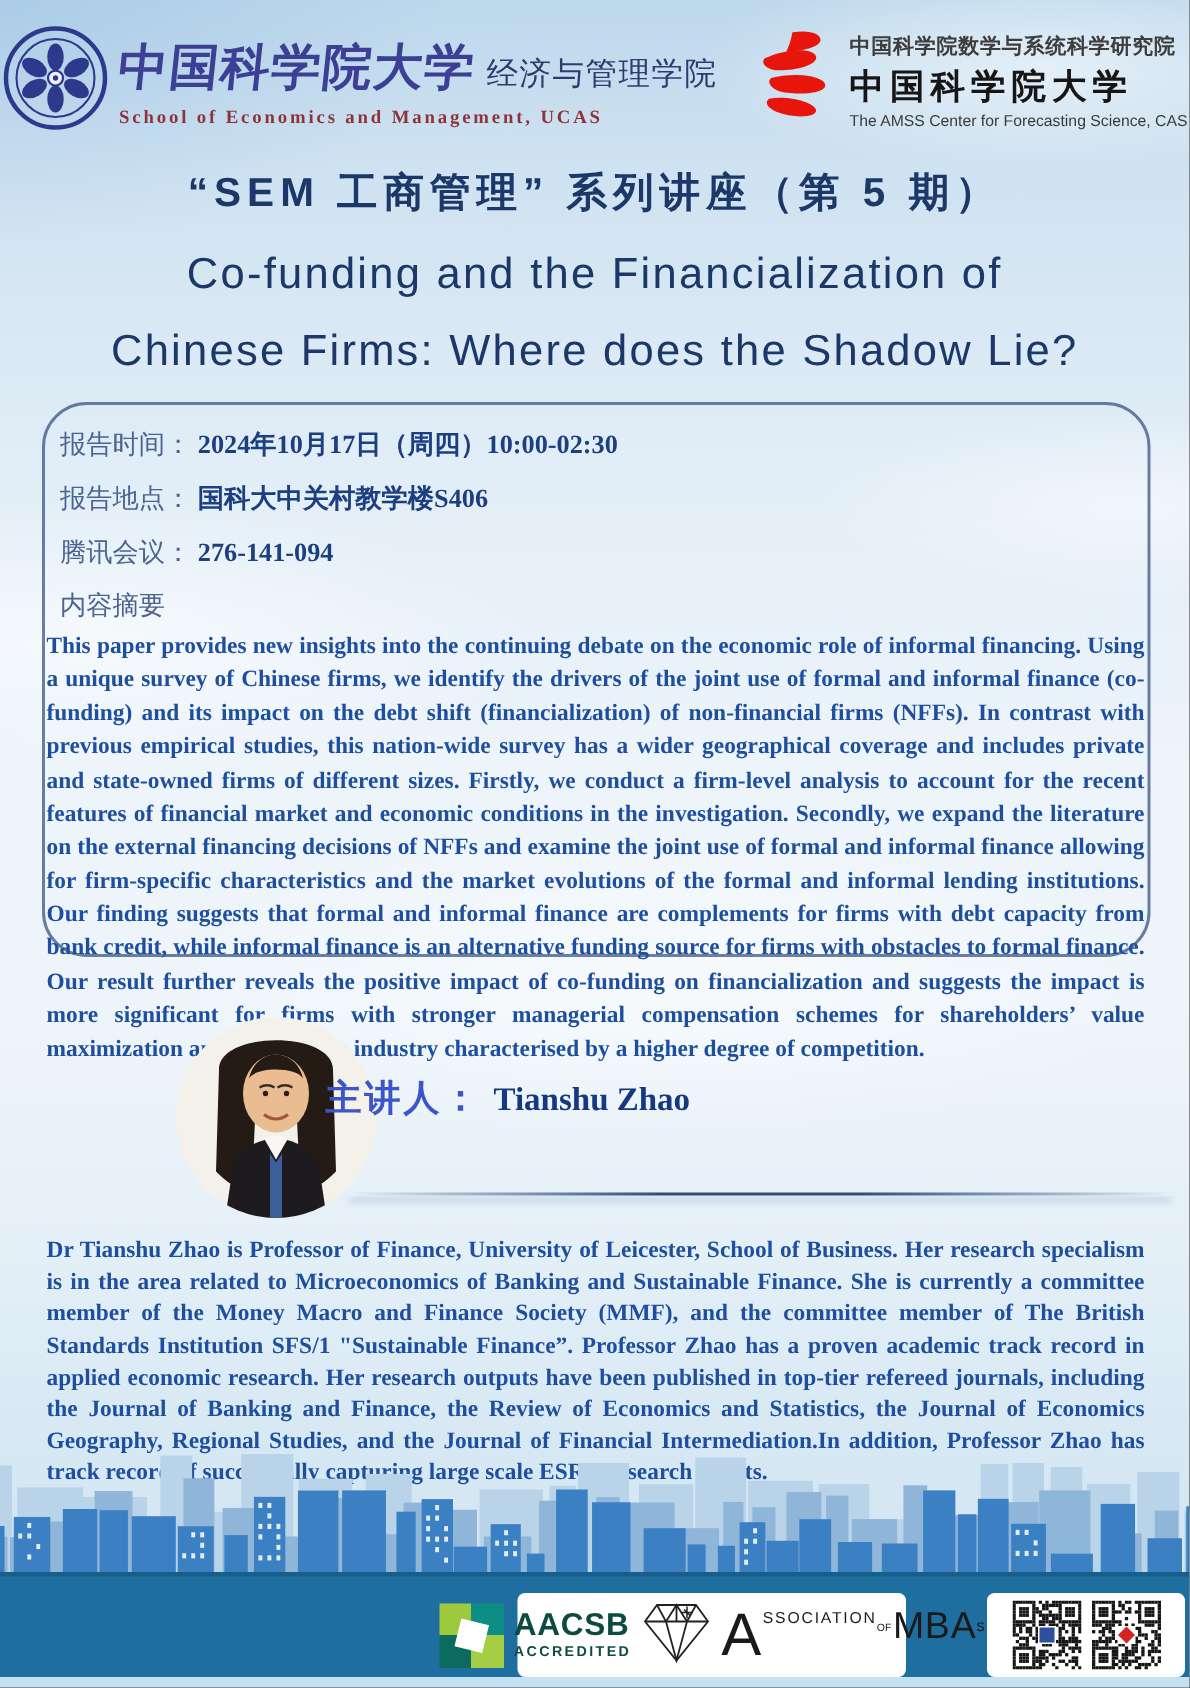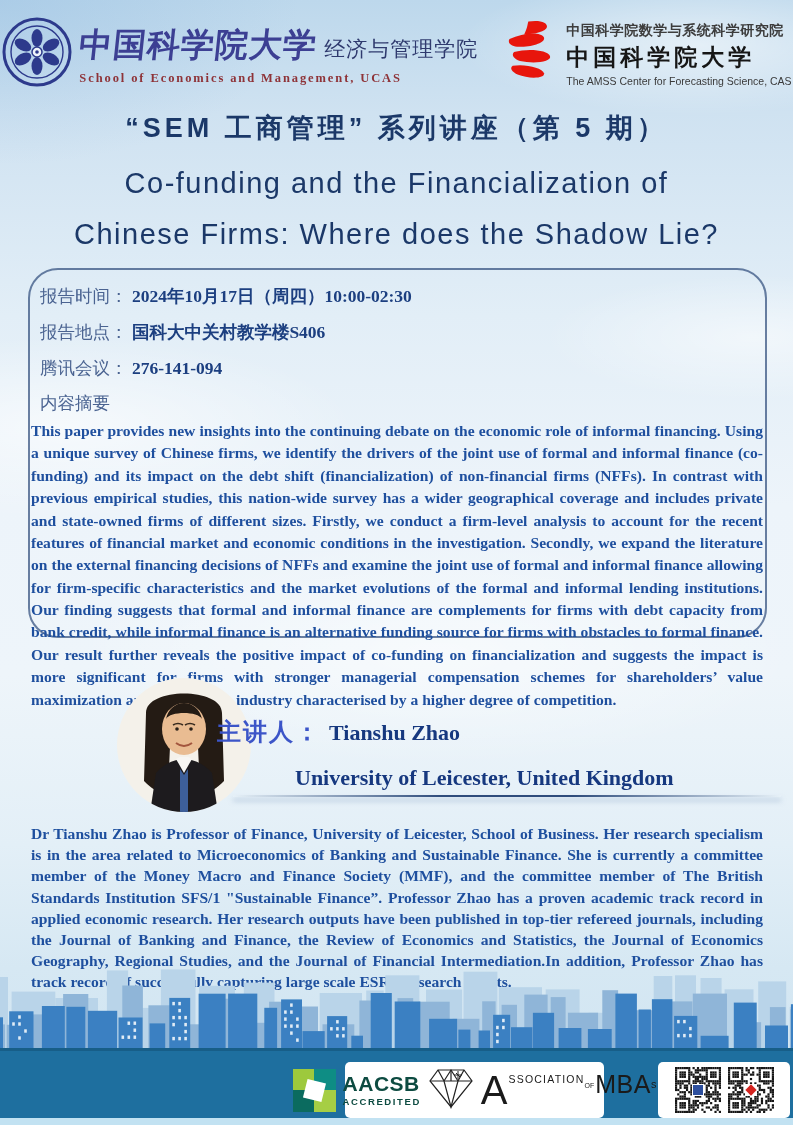--- a/index.html
+++ b/index.html
@@ -176,21 +176,20 @@
         <path d="M60 82 L68 96 L76 82 L72 80 L64 80 Z" fill="#f7f6f3"></path>
         <path d="M64 92 L68 98 L72 92 L72 136 L64 136 Z" fill="#3d5f9a"></path>
       </g>
     </svg>
   </div>
   <div class="speaker-block">
     <div class="speaker-line1">
       <span class="speaker-label">主讲人：</span>
       <span class="speaker-name">Tianshu Zhao</span>
     </div>
-    <div class="speaker-aff">University of Leicester, United Kingdom</div>
   </div>
   <div class="divider"></div>
 
   <div class="bio">Dr Tianshu Zhao is Professor of Finance, University of Leicester, School of Business. Her research specialism is in the area related to Microeconomics of Banking and Sustainable Finance. She is currently a committee member of the Money Macro and Finance Society (MMF), and the committee member of The British Standards Institution SFS/1 "Sustainable Finance”. Professor Zhao has a proven academic track record in applied economic research. Her research outputs have been published in top-tier refereed journals, including the Journal of Banking and Finance, the Review of Economics and Statistics, the Journal of Economics Geography, Regional Studies, and the Journal of Financial Intermediation.In addition, Professor Zhao has track record of successfully capturing large scale ESRC research grants.</div>
 
   <div class="skyline">
     <svg id="skyline-svg" width="793" height="96" viewBox="0 0 793 96">
         <rect x="-8.0" y="25.0" width="16.0" height="71.0" fill="#b9d4e9"></rect>
         <rect x="11.6" y="39.6" width="43.7" height="56.4" fill="#b9d4e9"></rect>
         <rect x="55.3" y="46.0" width="42.7" height="50.0" fill="#b9d4e9"></rect>

